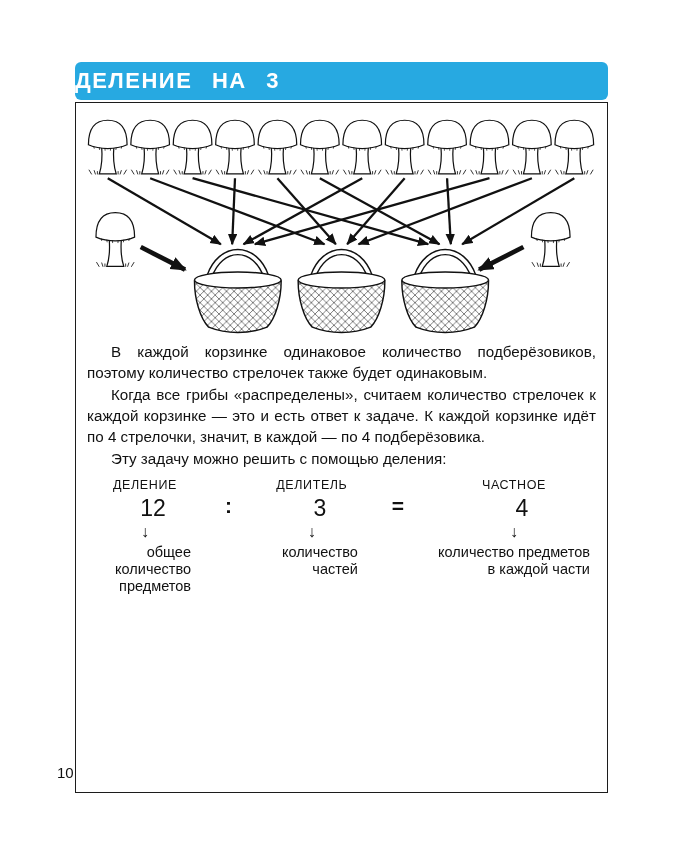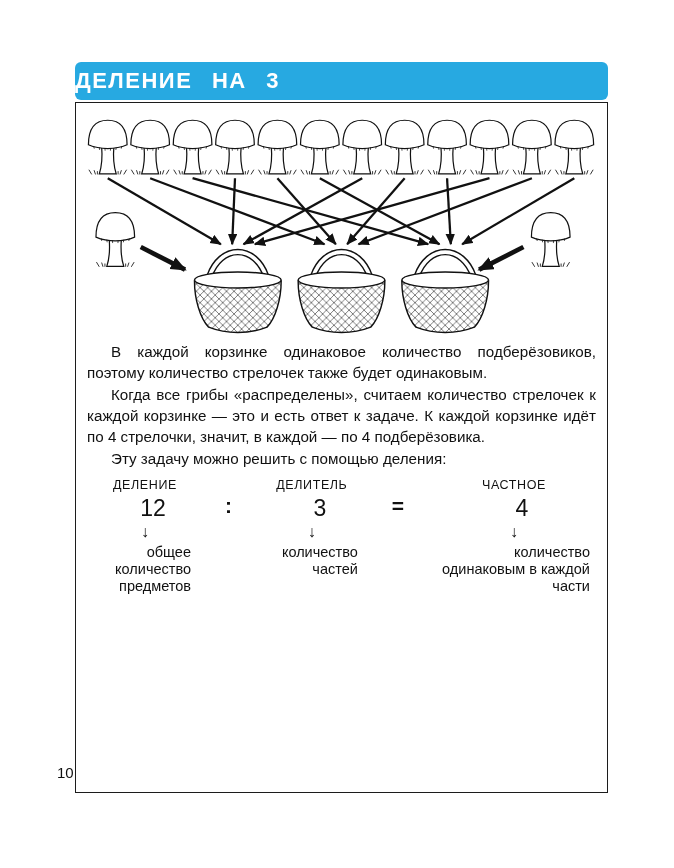--- a/index.html
+++ b/index.html
@@ -124,21 +124,21 @@
           <div class="dlabel">ДЕЛИТЕЛЬ</div>
           <div class="dvalue">3</div>
           <div class="darrow">↓</div>
           <div class="dcaption">количество частей</div>
         </div>
         <div class="dop">=</div>
         <div class="dcol c3">
           <div class="dlabel">ЧАСТНОЕ</div>
           <div class="dvalue">4</div>
           <div class="darrow">↓</div>
-          <div class="dcaption">количество одинаковым в каждой части</div>
+          <div class="dcaption">количество предметов в каждой части</div>
         </div>
       </div>
 
     </div>
   </div>
 
   <div class="page-number">10</div>
 </div>
 
 </body></html>

